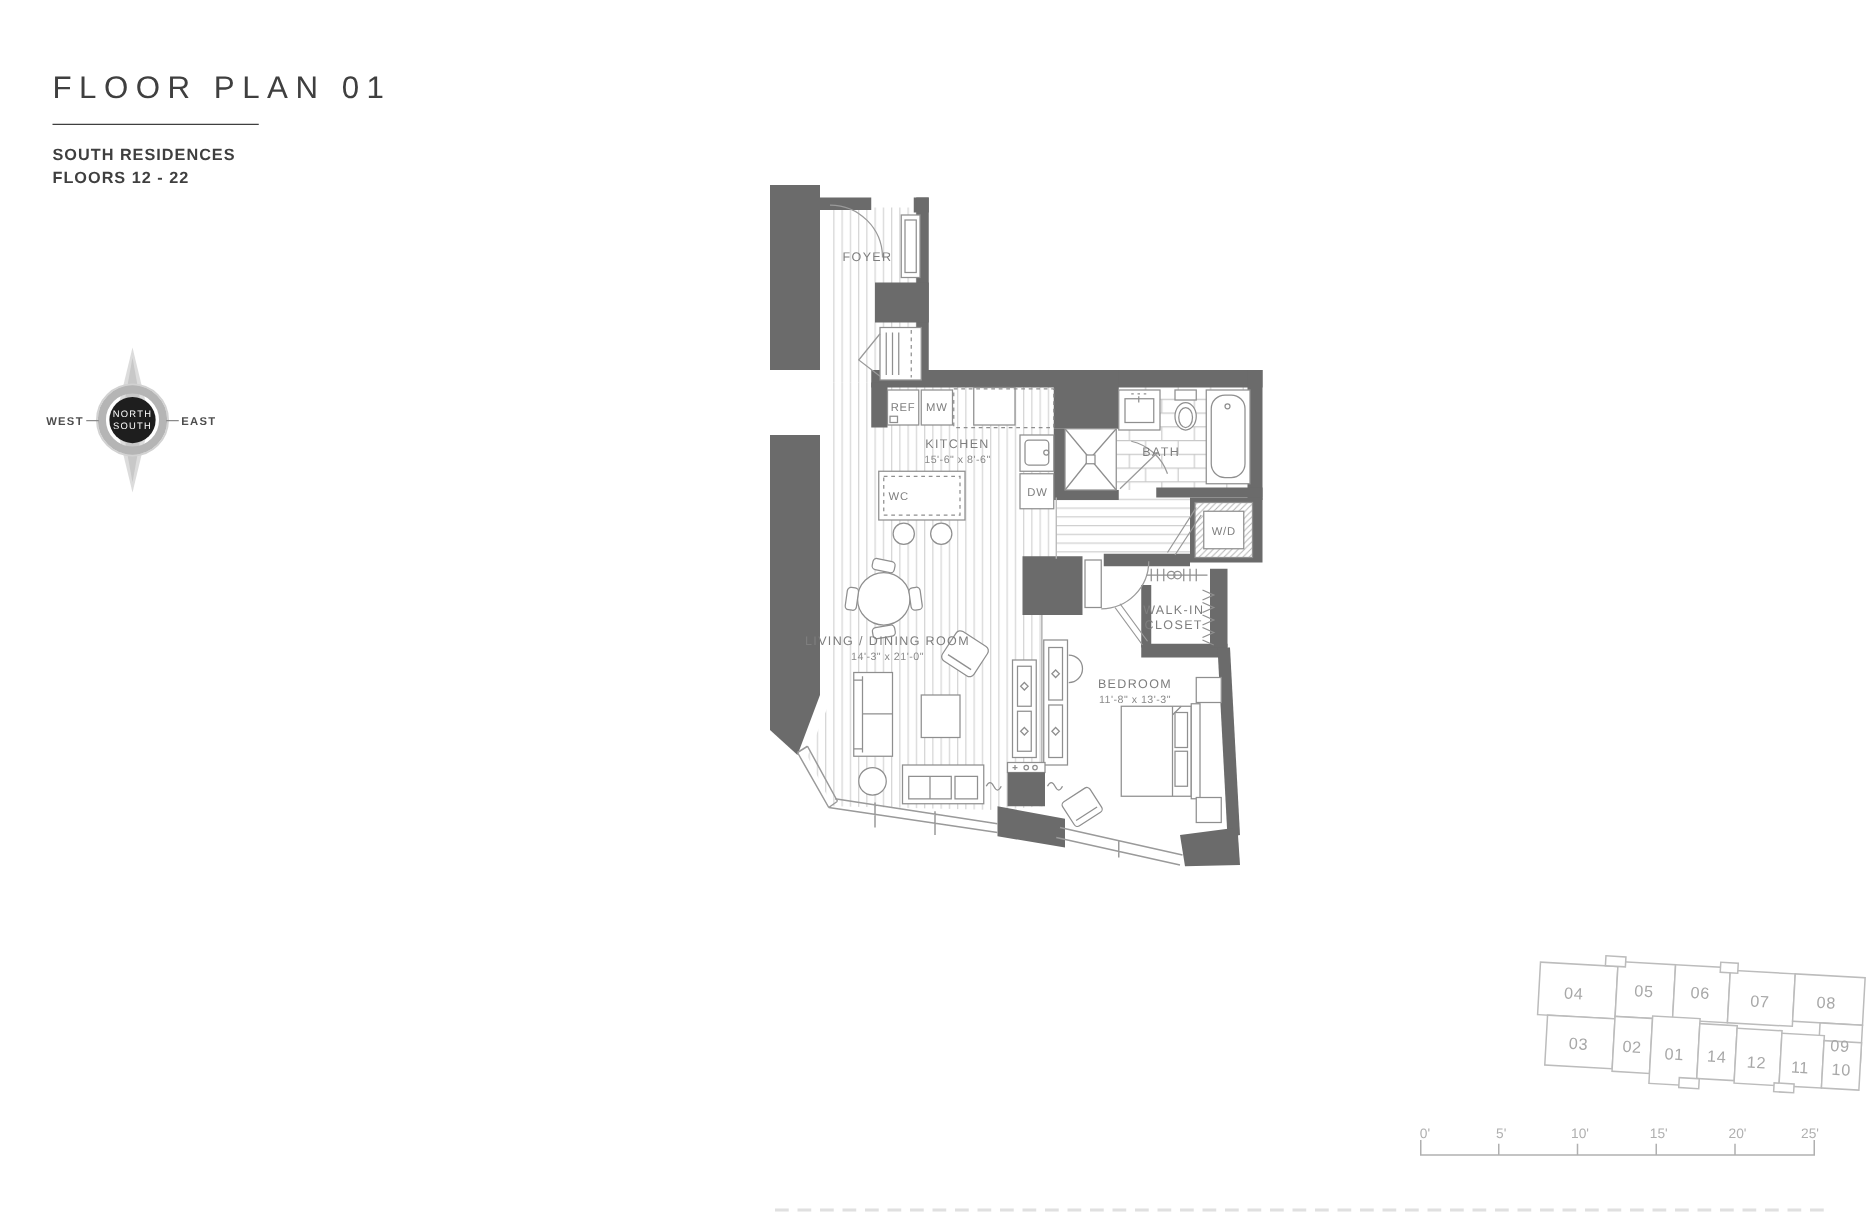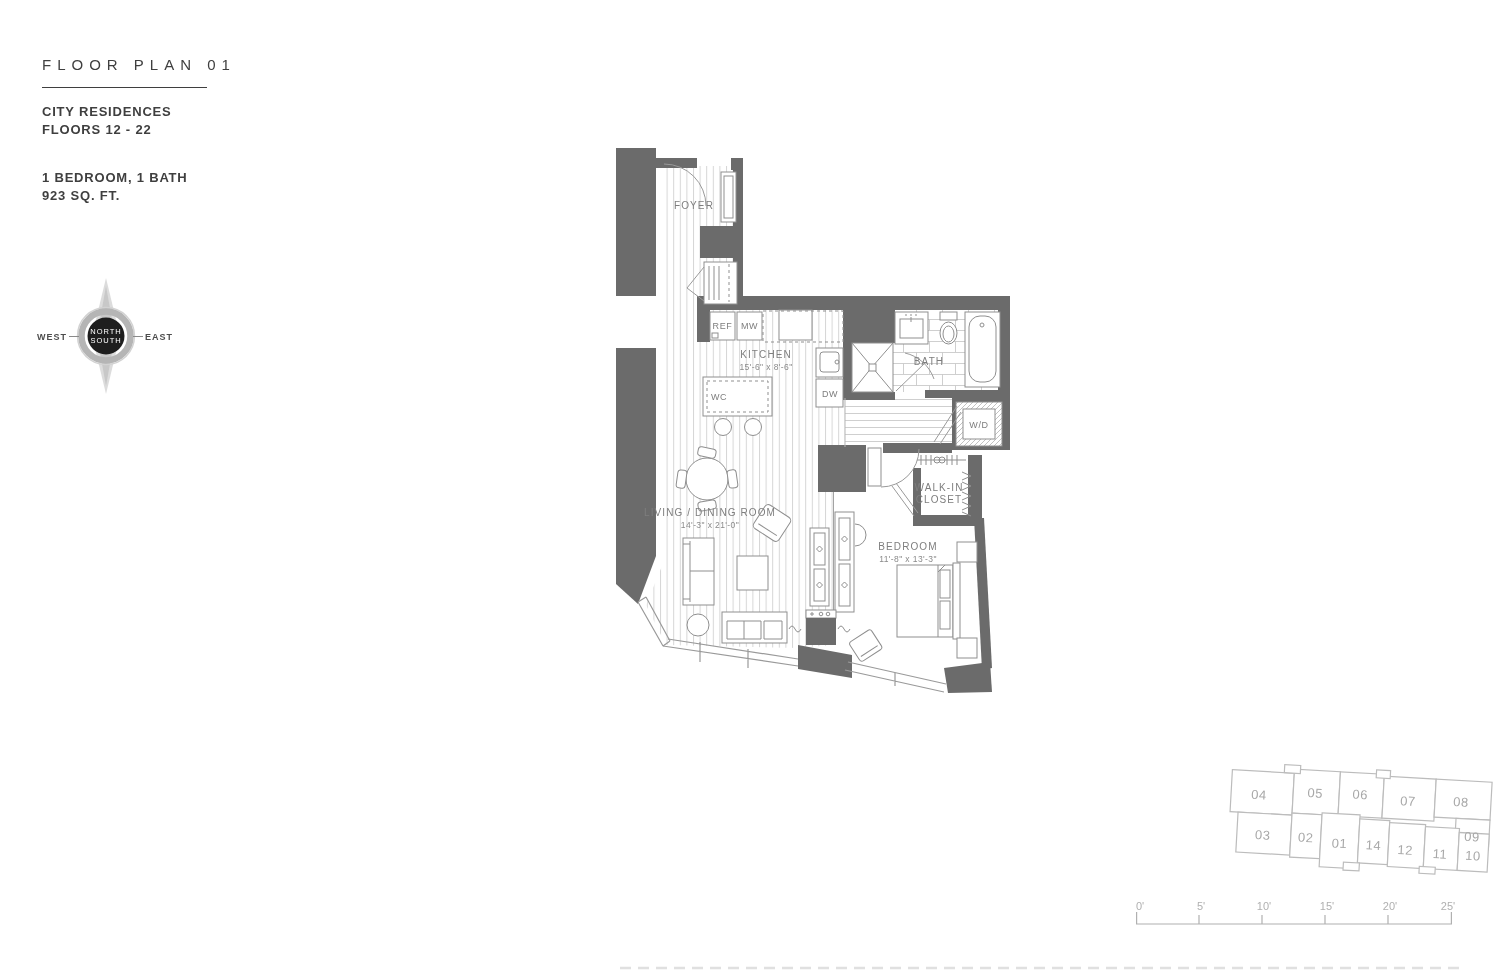--- a/index.html
+++ b/index.html
@@ -1,19 +1,19 @@
 <!DOCTYPE html>
 <html><head>
 <meta charset="utf-8">
 <style>
   html,body{margin:0;padding:0;background:#ffffff;}
   body{width:1500px;height:971px;position:relative;overflow:hidden;
        font-family:"Liberation Sans",sans-serif;}
   .tb{position:absolute;left:42px;top:56px;color:#3f3f3f;}
-  .tb h1{margin:0;font-size:15px;font-weight:400;letter-spacing:6px;color:#3f3f3f;}
+  .tb h1{margin:0;font-size:25px;font-weight:400;letter-spacing:6px;color:#3f3f3f;}
   .tb .rule{width:165px;height:0;border-top:1.6px solid #3f3f3f;margin-top:14px;}
   .tb .grp{margin-top:15px;}
   .tb .ln{font-size:13px;font-weight:700;letter-spacing:0.8px;line-height:18px;color:#3f3f3f;}
   .tb .gap{height:15px;}
   svg text{font-family:"Liberation Sans",sans-serif;}
   .lbl{fill:#7e7e7e;font-size:10px;letter-spacing:1.1px;text-anchor:middle;}
   .dim{fill:#8a8a8a;font-size:8.5px;letter-spacing:0.4px;text-anchor:middle;}
   .fix{fill:#7e7e7e;font-size:9px;letter-spacing:0.6px;text-anchor:middle;}
   .wall{fill:#6b6b6b;stroke:none;}
   .furn{fill:#ffffff;stroke:#8f8f8f;stroke-width:1;}
@@ -25,28 +25,24 @@
   .sc{stroke:#b0b0b0;stroke-width:1.2;}
   .sct{fill:#b0b0b0;font-size:11px;text-anchor:middle;}
 </style>
 </head>
 <body>
 
 <div class="tb">
   <h1>FLOOR PLAN 01</h1>
   <div class="rule"></div>
   <div class="grp">
-    <div class="ln">CITY RESIDENCES</div>
+    <div class="ln">SOUTH RESIDENCES</div>
     <div class="ln">FLOORS 12 - 22</div>
   </div>
   <div class="gap"></div>
-  <div class="grp">
-    <div class="ln">1 BEDROOM, 1 BATH</div>
-    <div class="ln">923 SQ. FT.</div>
-  </div>
 </div>
 
 <svg width="1500" height="971" viewBox="0 0 1500 971" style="position:absolute;left:0;top:0">
   <defs>
     <pattern id="vp" width="6.6" height="12" patternUnits="userSpaceOnUse">
       <path d="M0.5,0 V12" stroke="#d6d6d6" stroke-width="1"></path>
     </pattern>
     <pattern id="hp" width="12" height="7" patternUnits="userSpaceOnUse">
       <path d="M0,0.5 H12" stroke="#cfcfcf" stroke-width="1"></path>
     </pattern>

